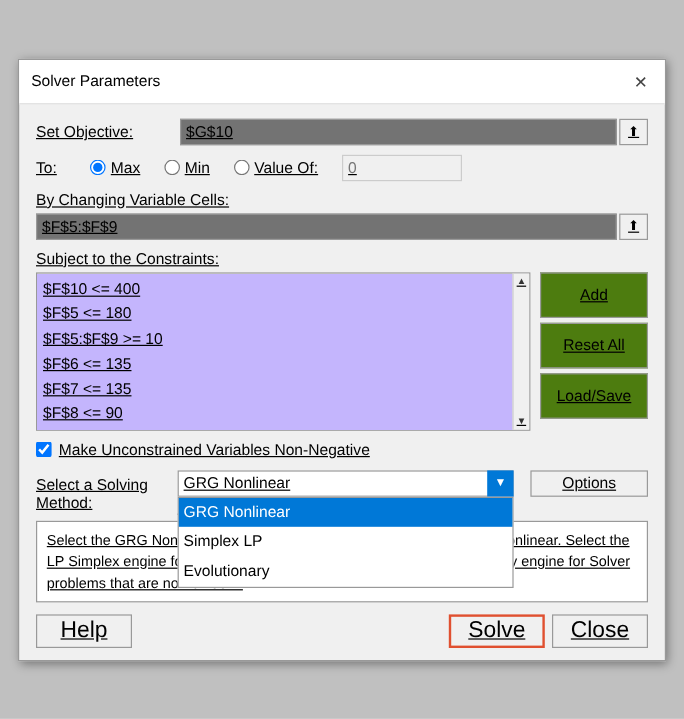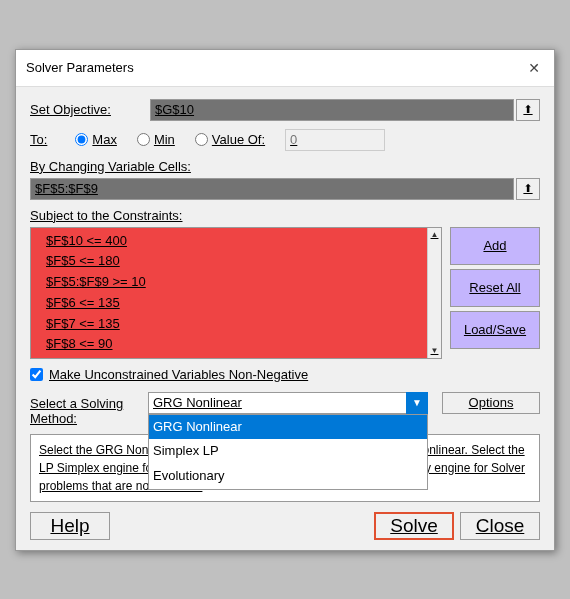--- a/index.html
+++ b/index.html
@@ -102,38 +102,38 @@
     }
     .constraints-row {
       display: flex;
       gap: 8px;
       margin-bottom: 8px;
     }
     .constraints-box {
       flex: 1;
       height: 130px;
       border: 1px solid #999;
-      background: #ef4444;
+      background: #c4b5fd;
       overflow-y: auto;
-      padding: 3px 15px;
+      padding: 3px 5px;
       font-size: 13px;
     }
     .constraints-box div {
       line-height: 1.6;
     }
     .side-buttons {
       display: flex;
       flex-direction: column;
       gap: 4px;
     }
     .side-btn {
       width: 90px;
       height: 38px;
       border: 1px solid #999;
-      background: #c4b5fd;
+      background: #4d7c0f;
       cursor: pointer;
       font-size: 13px;
       text-align: center;
     }
     .checkbox-row {
       display: flex;
       align-items: center;
       gap: 6px;
       margin-bottom: 10px;
     }

